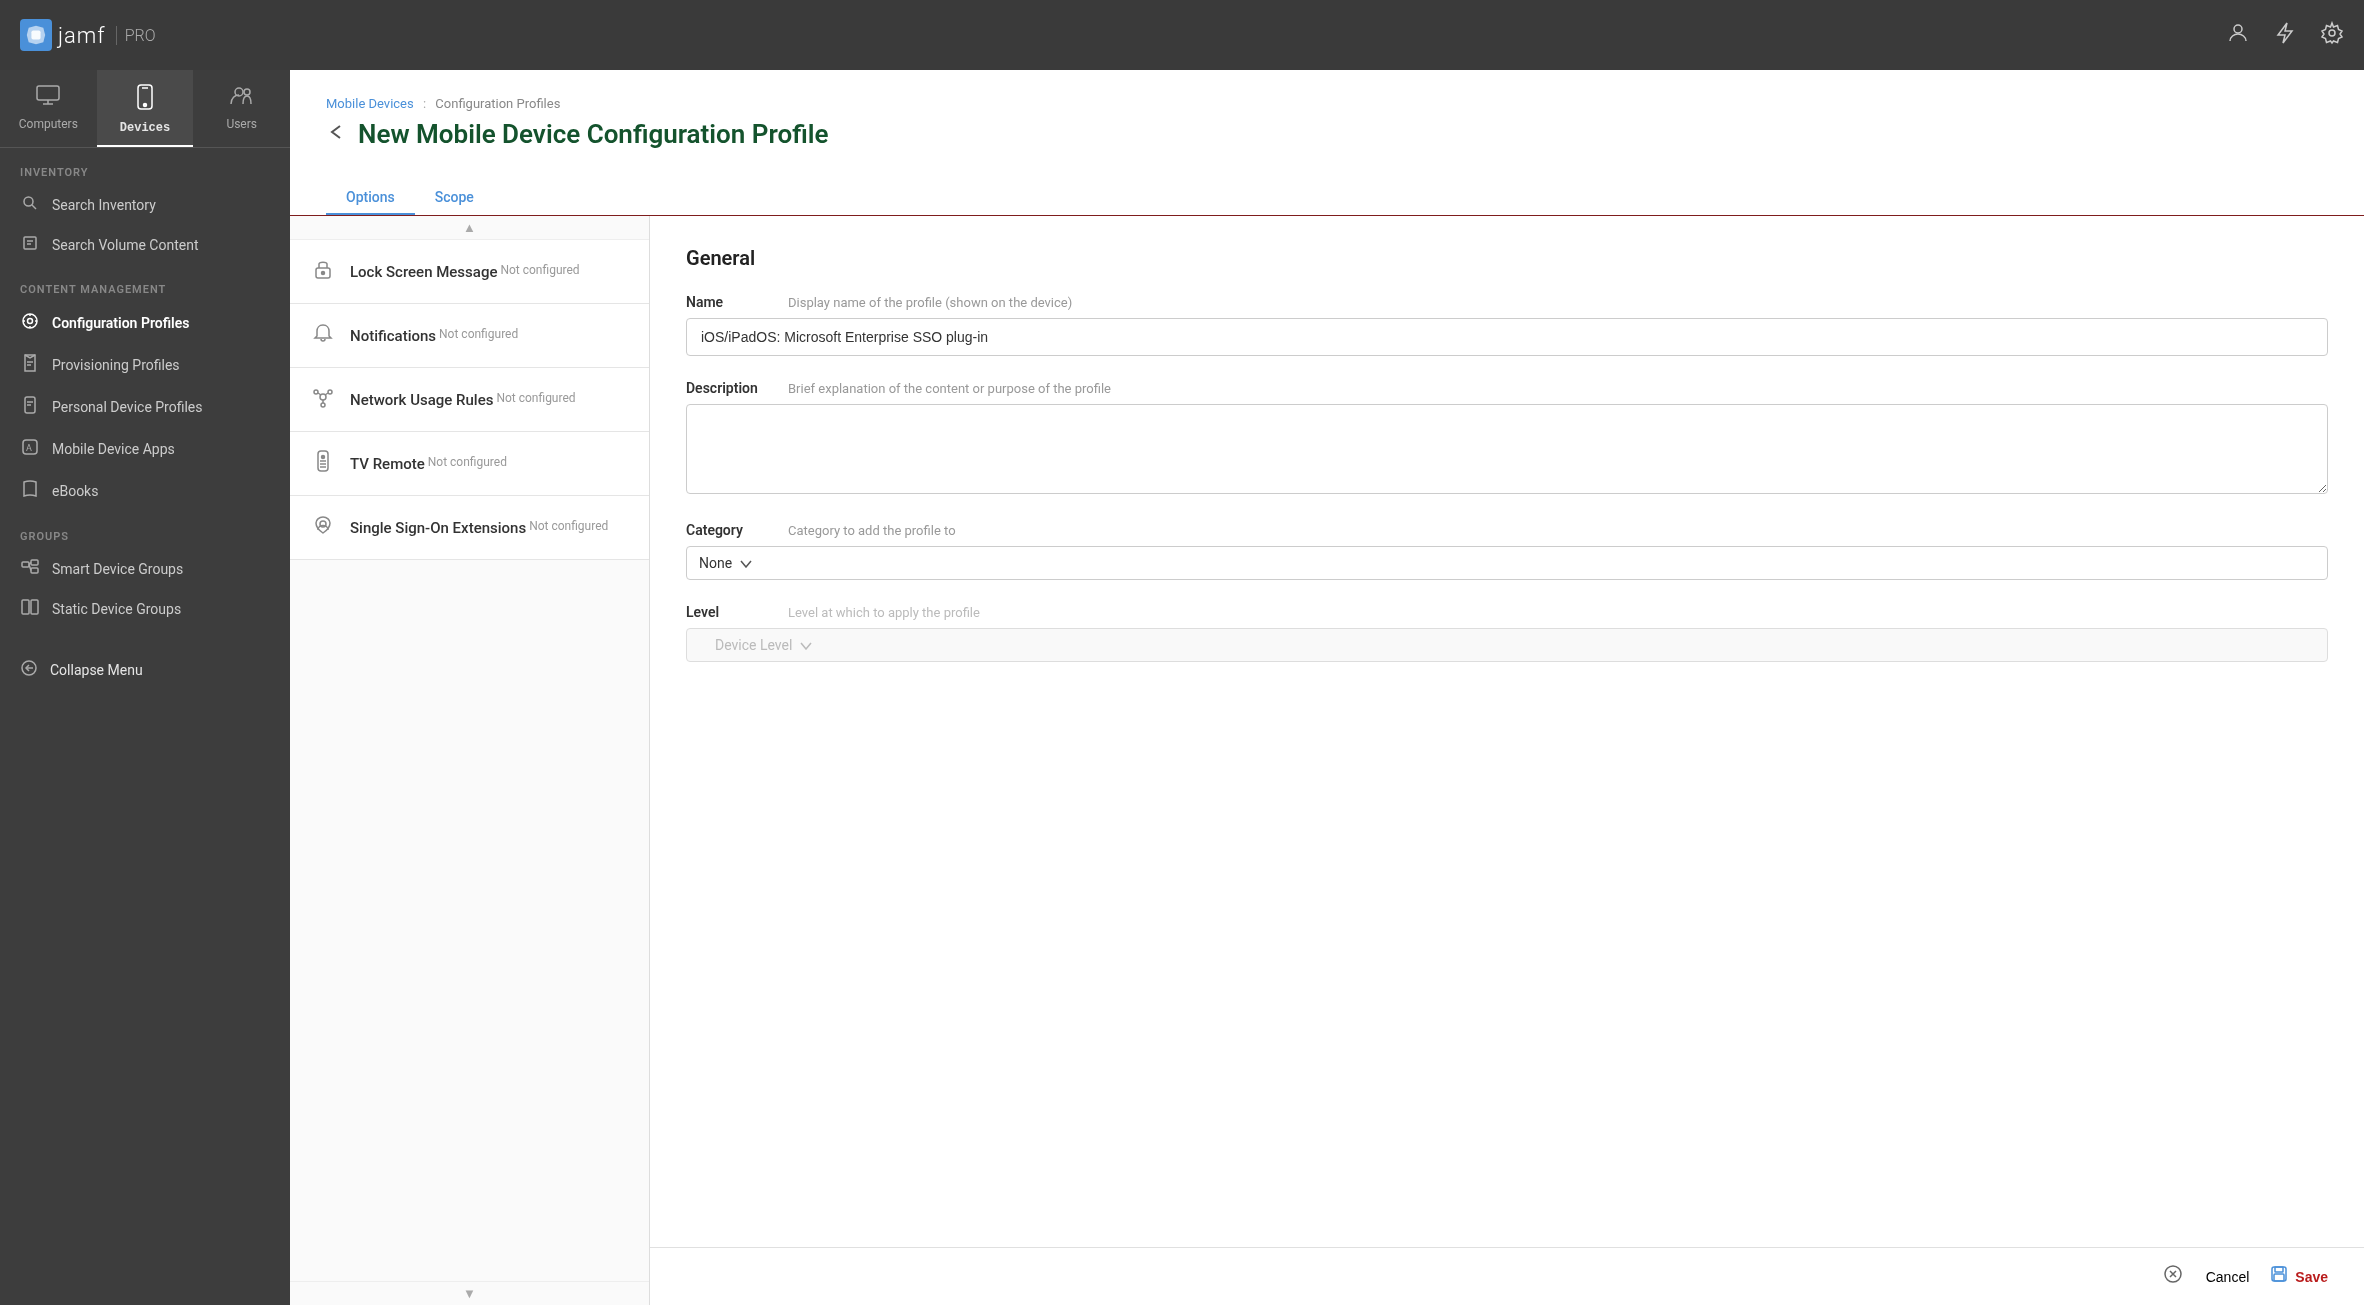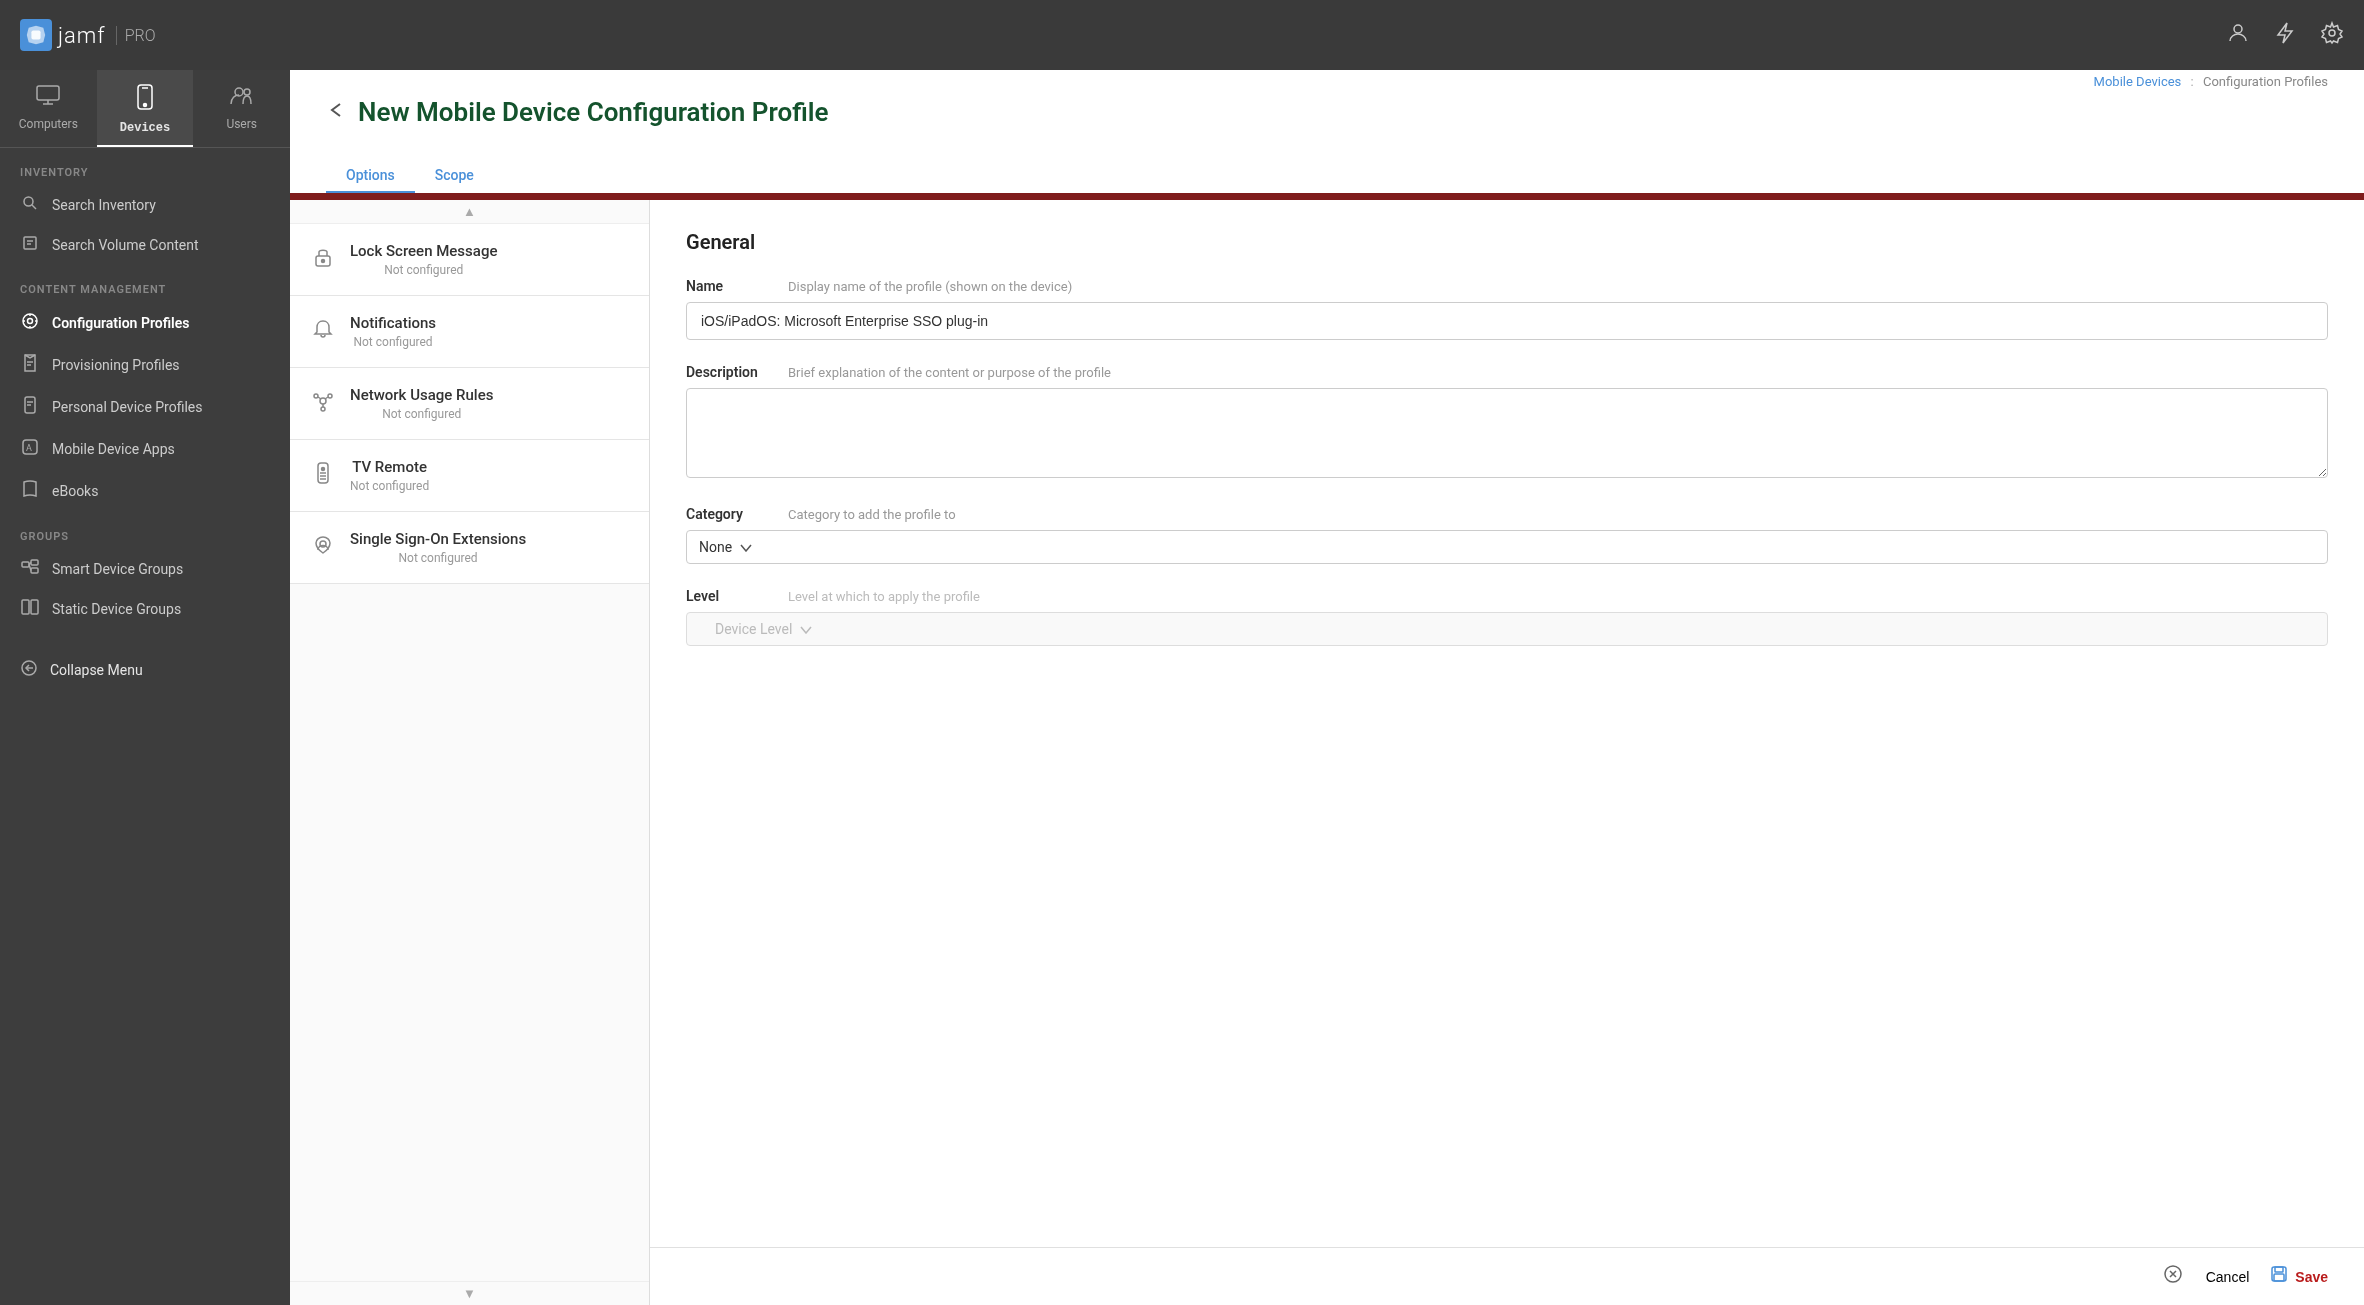--- a/index.html
+++ b/index.html
@@ -97,23 +97,22 @@
       flex: 1;
       background: #f0f0f0;
       display: flex;
       flex-direction: column;
       overflow: hidden;
     }
 
     
     .page-header {
       background: white;
-      padding: 4px 36px 0;
-      border-bottom: 7px solid #7f1d1d;
-      text-align: right;
+      padding: 26px 36px 0;
+      border-bottom: 1px solid #7f1d1d;
     }
     .breadcrumb {
       font-size: 13px;
       color: #888;
       margin-bottom: 8px;
     }
     .breadcrumb .bc-link { color: #4a90d9; cursor: pointer; }
     .breadcrumb .bc-sep { margin: 0 6px; color: #aaa; }
     .page-title-row {
       display: flex;
@@ -161,21 +160,21 @@
     .profile-section-item {
       display: flex;
       align-items: center;
       gap: 14px;
       padding: 18px 20px;
       border-bottom: 1px solid #e5e5e5;
       cursor: pointer;
       background: white;
     }
     .profile-section-item .section-icon { font-size: 20px; color: #888; width: 26px; text-align: center; flex-shrink: 0; }
-    .profile-section-item .section-text { display: flex; flex-direction: column; gap: 3px; align-items: center; }
+    .profile-section-item .section-text { display: flex; flex-direction: row; gap: 3px; }
     .profile-section-item .section-name { font-size: 15px; color: #333; font-weight: 500; }
     .profile-section-item .section-status { font-size: 12px; color: #999; }
 
     
     .form-panel {
       flex: 1;
       overflow-y: auto;
       padding: 30px 36px;
       background: white;
     }

